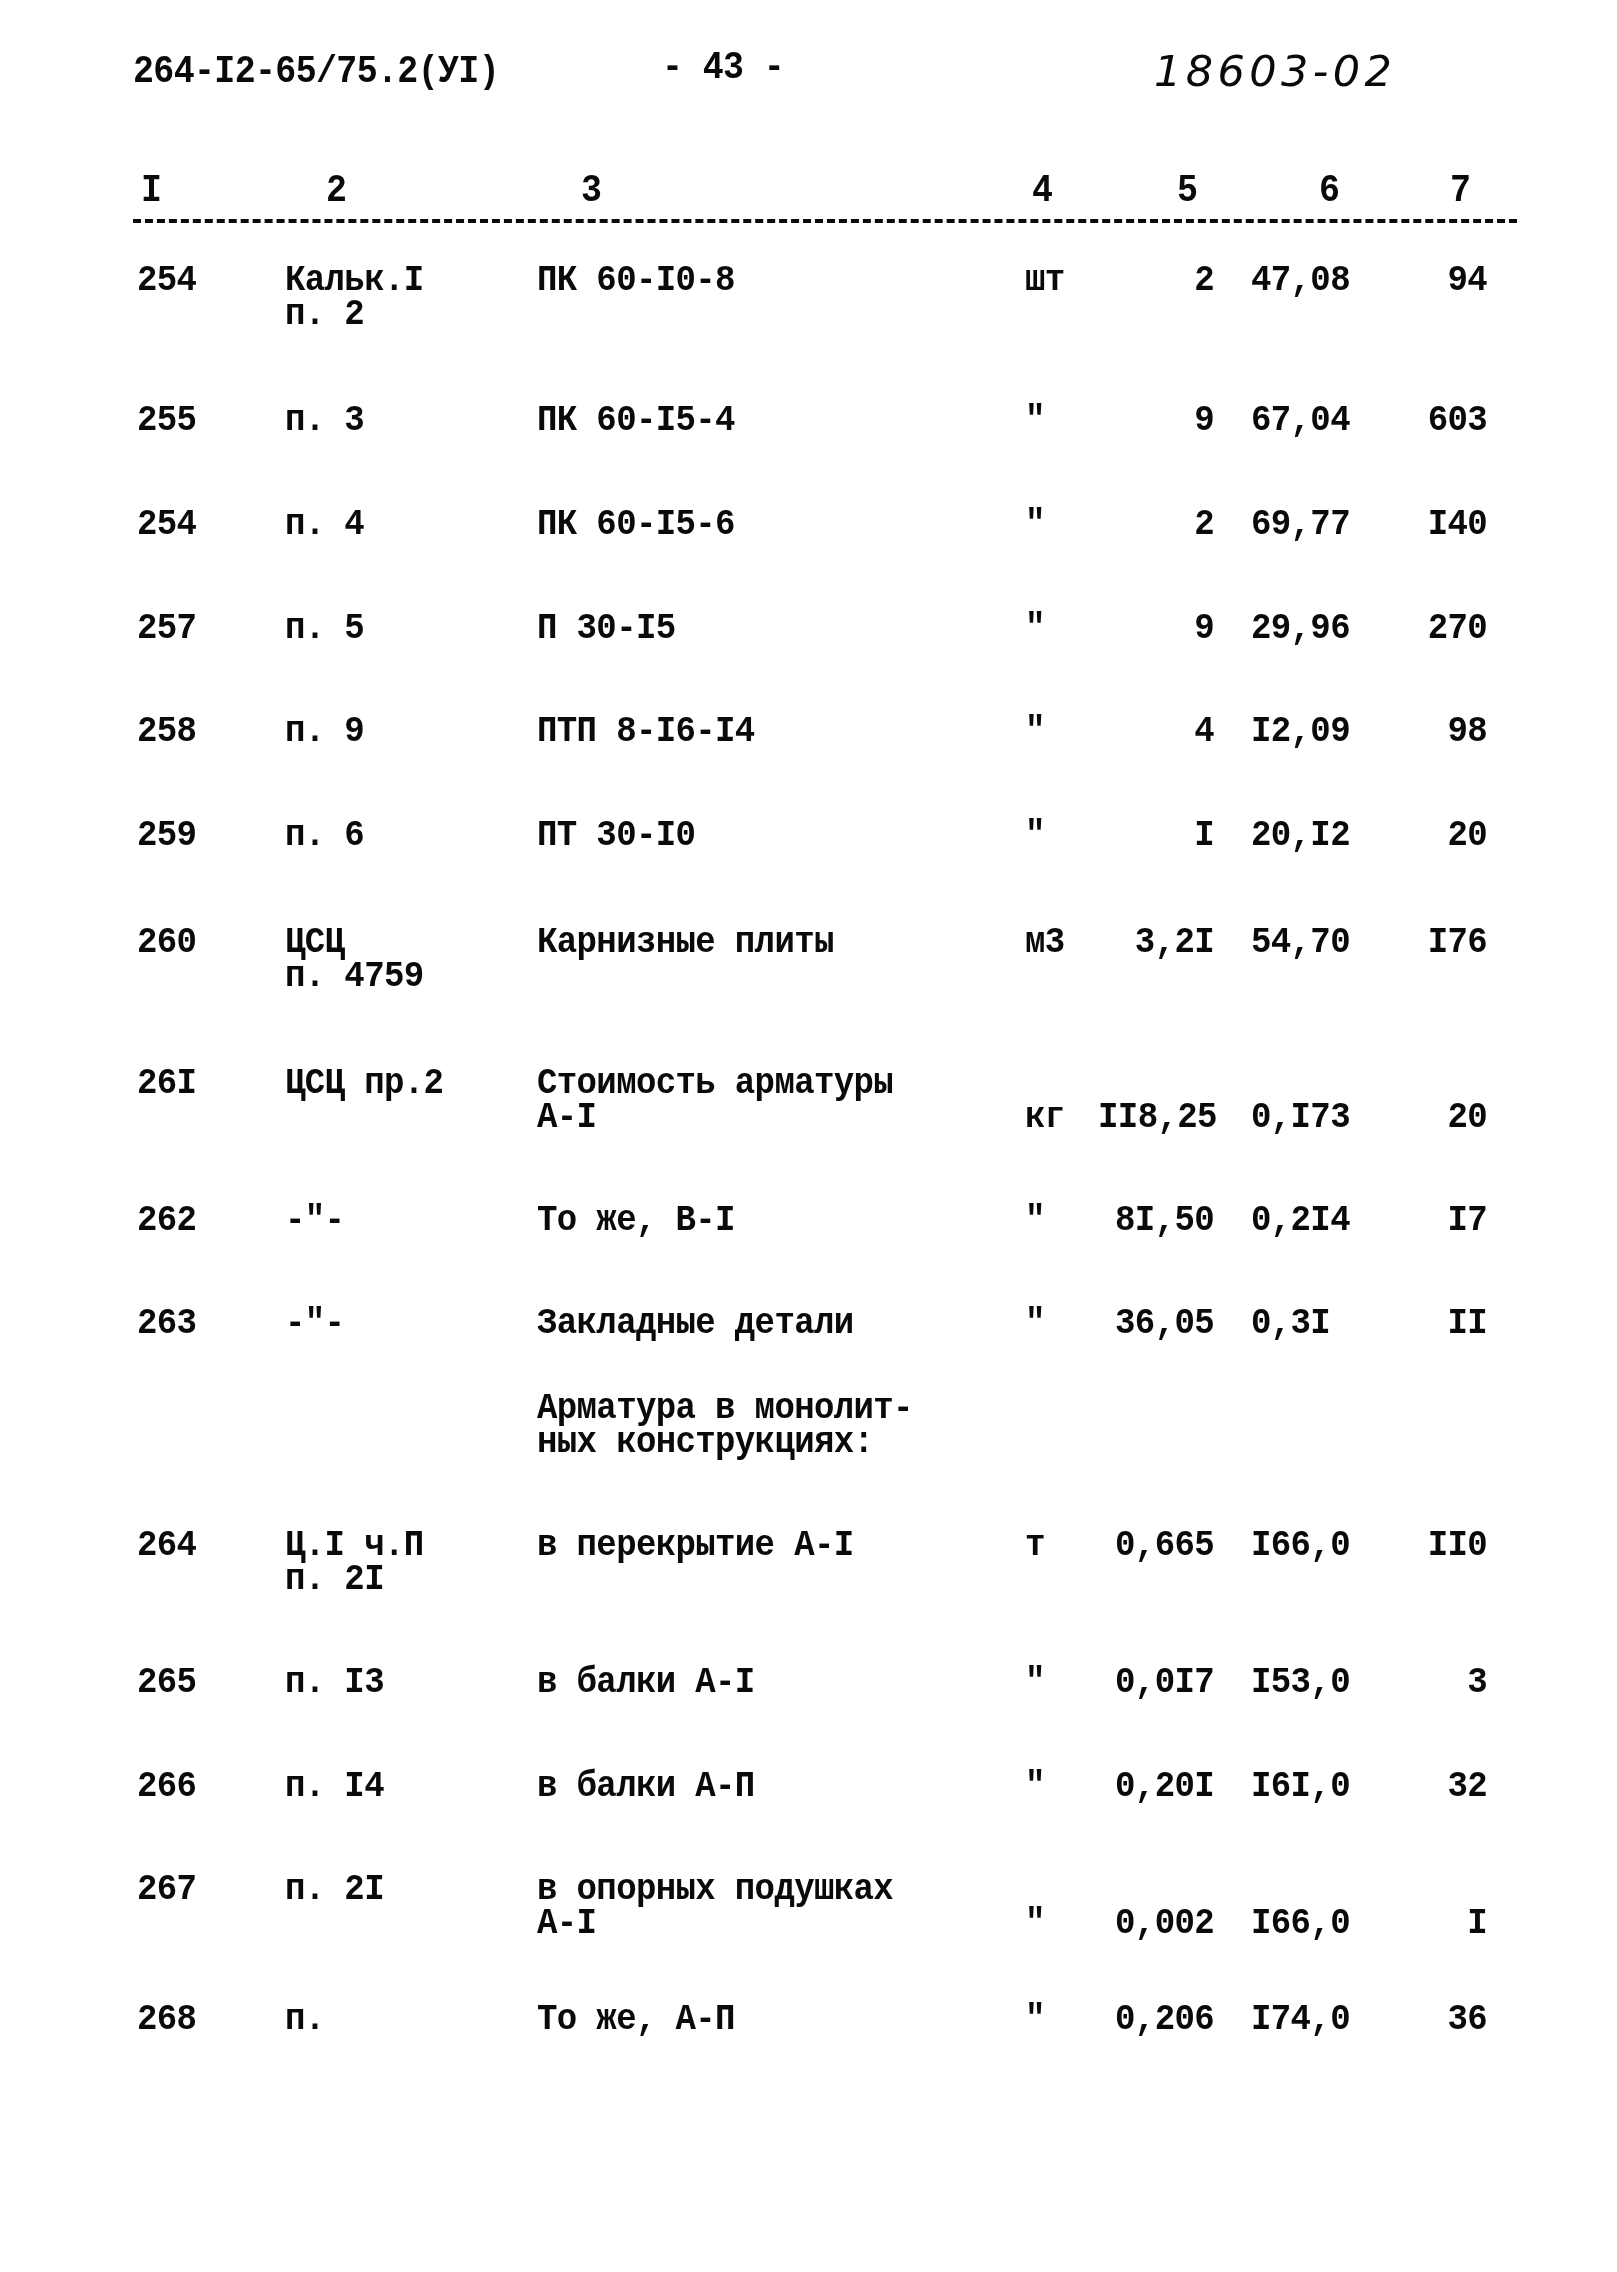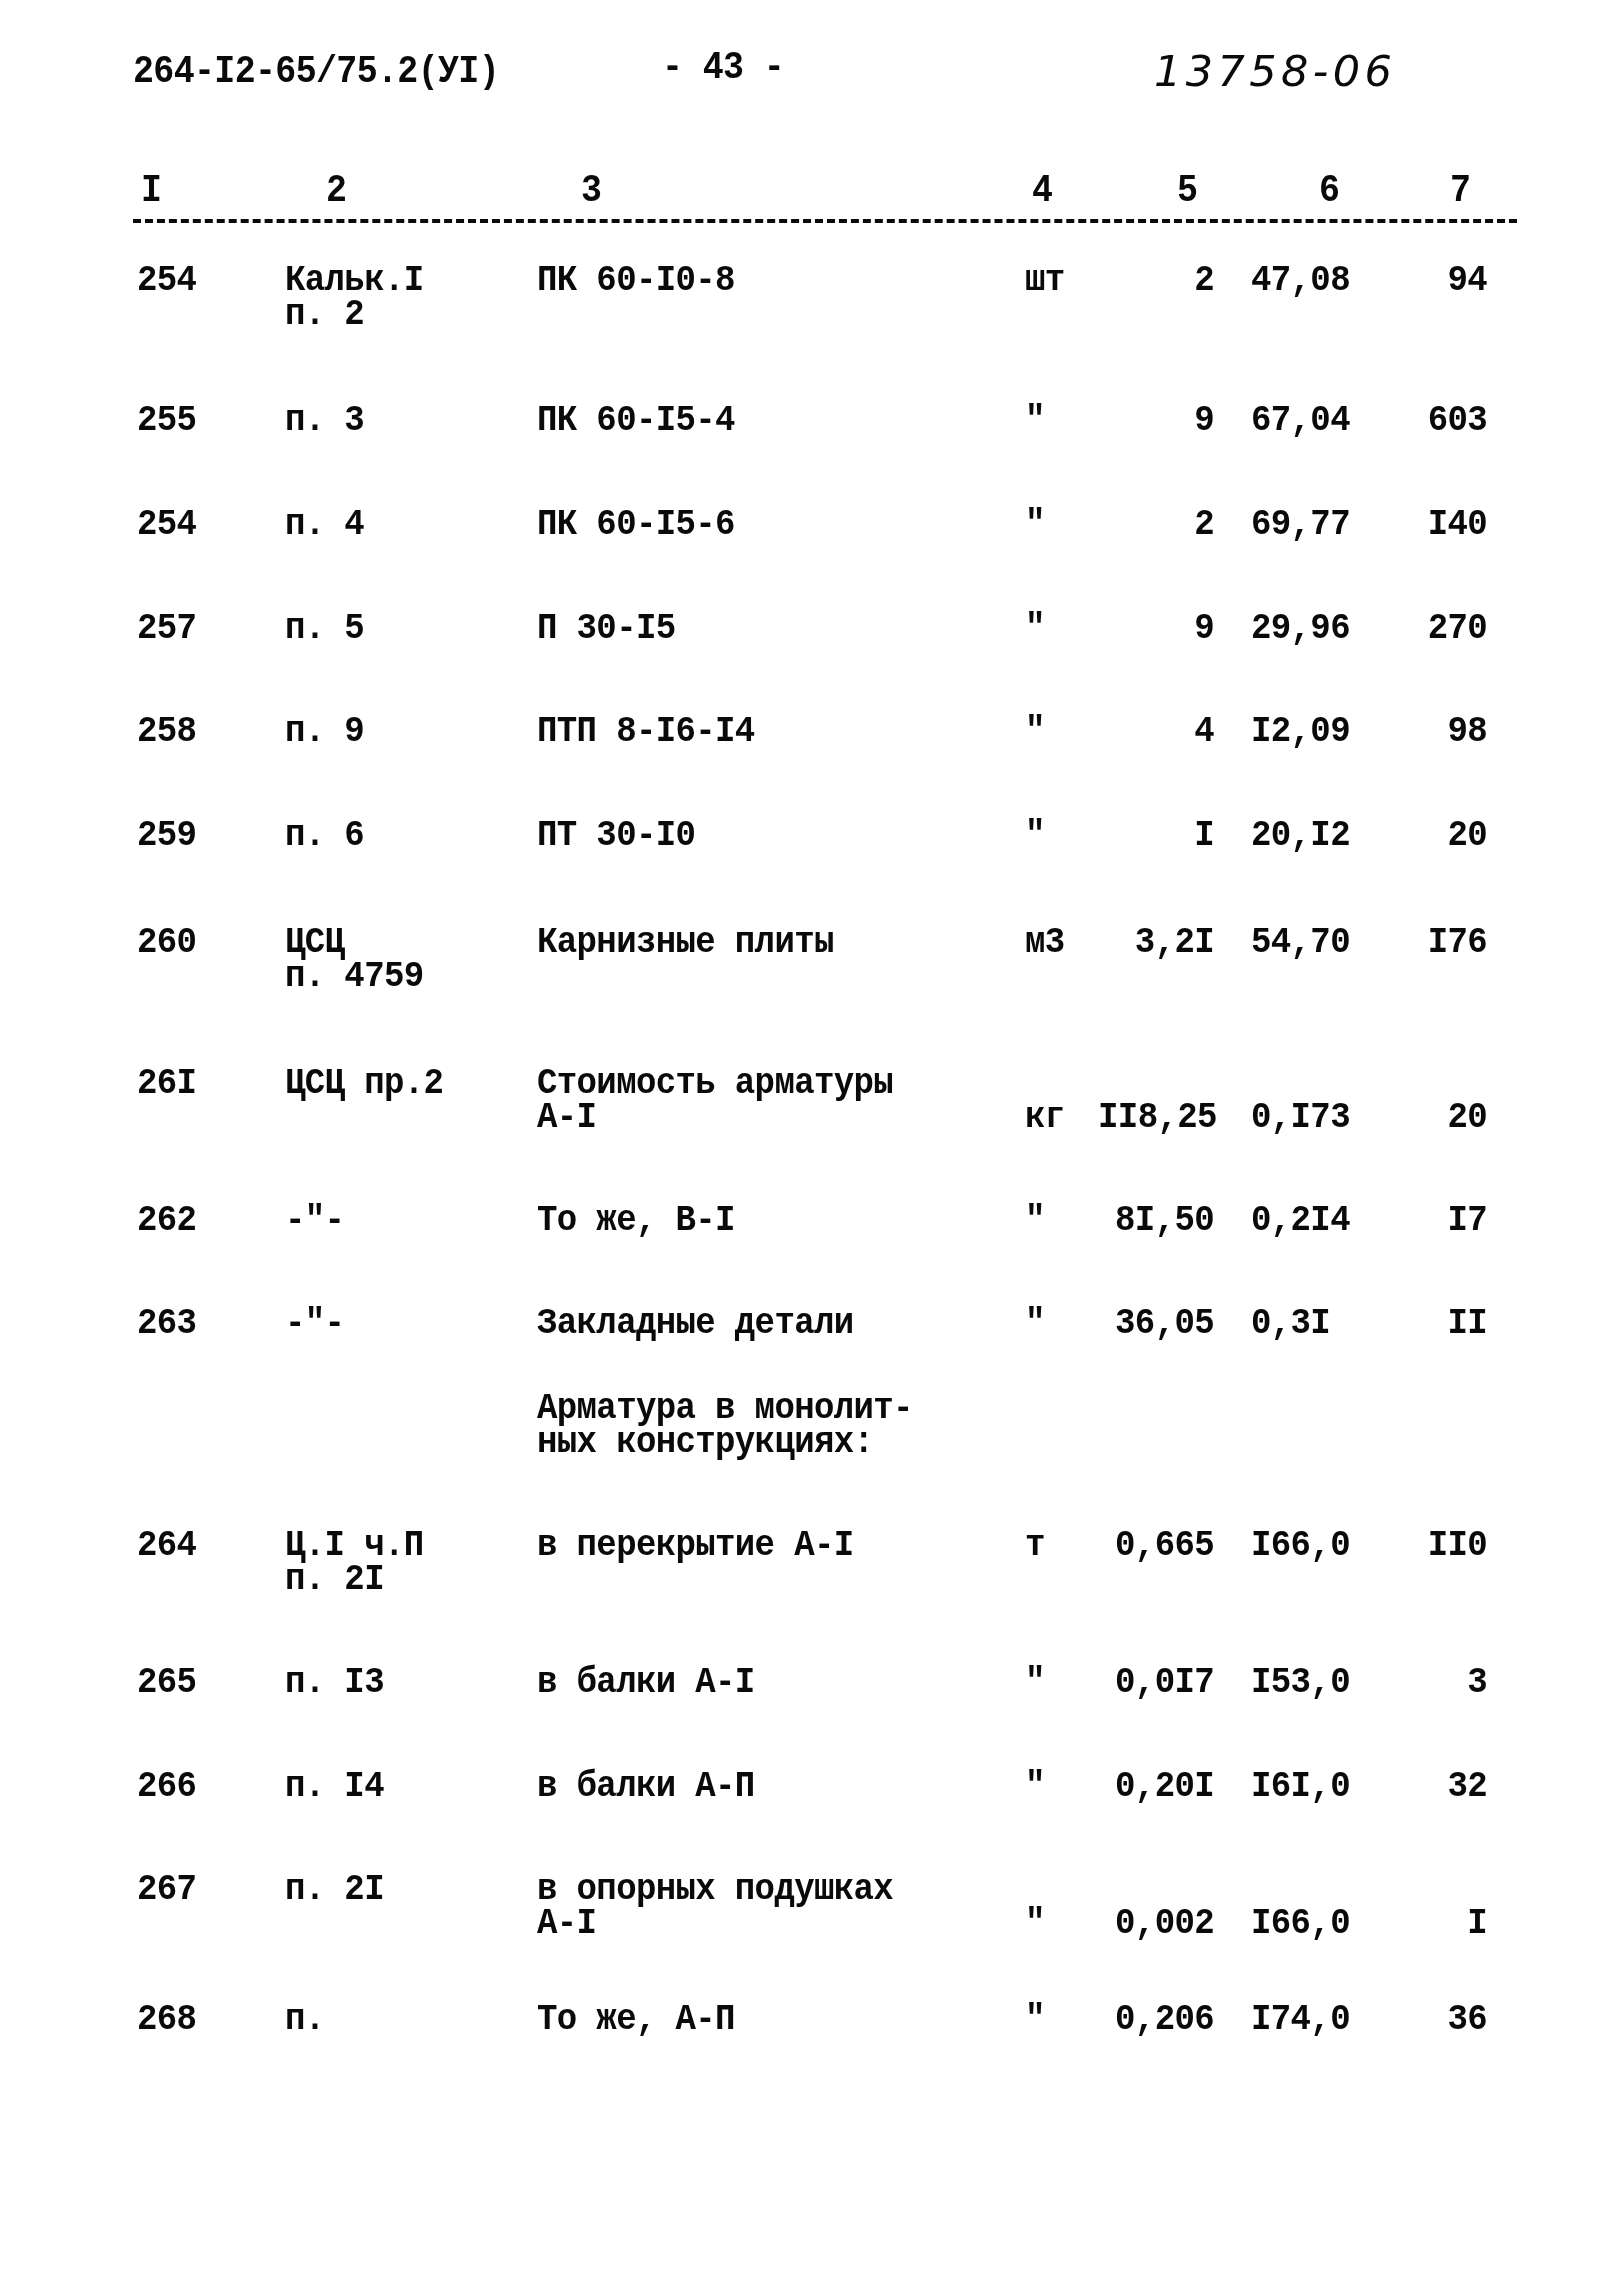--- a/index.html
+++ b/index.html
@@ -28,21 +28,21 @@
   .c5r { width: 126px; left: 1088px; text-align: right; }
   .c6 { left: 1251px; }
   .c7r { width: 96px; left: 1391px; text-align: right; }
   .l2 { line-height: 34px; }
 </style>
 </head>
 <body>
 
 <div class="abs typed hdr-left">264-I2-65/75.2(УI)</div>
 <div class="abs typed hdr-center">- 43 -</div>
-<div class="abs typed hdr-right">13758-06</div>
+<div class="abs typed hdr-right">18603-02</div>
 
 <div class="abs typed colhdr" style="left:141px">I</div>
 <div class="abs typed colhdr" style="left:326px">2</div>
 <div class="abs typed colhdr" style="left:581px">3</div>
 <div class="abs typed colhdr" style="left:1032px">4</div>
 <div class="abs typed colhdr" style="left:1177px">5</div>
 <div class="abs typed colhdr" style="left:1319px">6</div>
 <div class="abs typed colhdr" style="left:1450px">7</div>
 <div class="dashline"></div>
 

